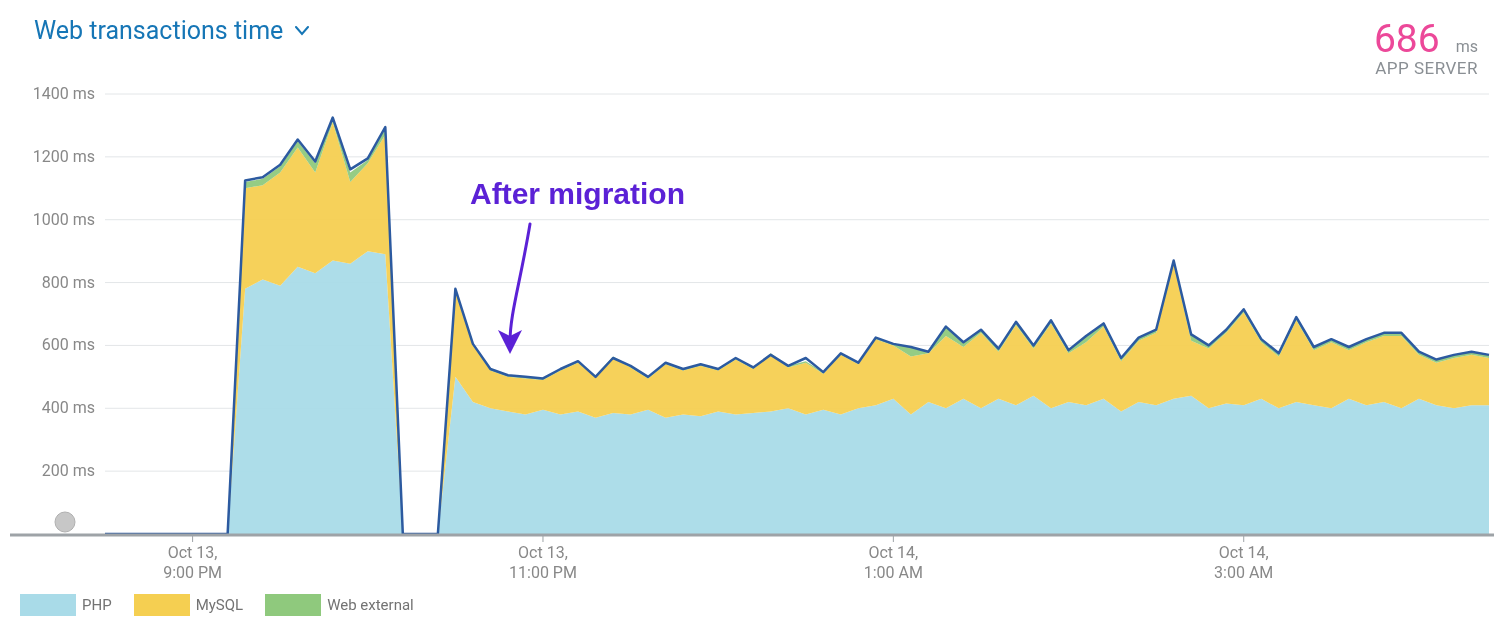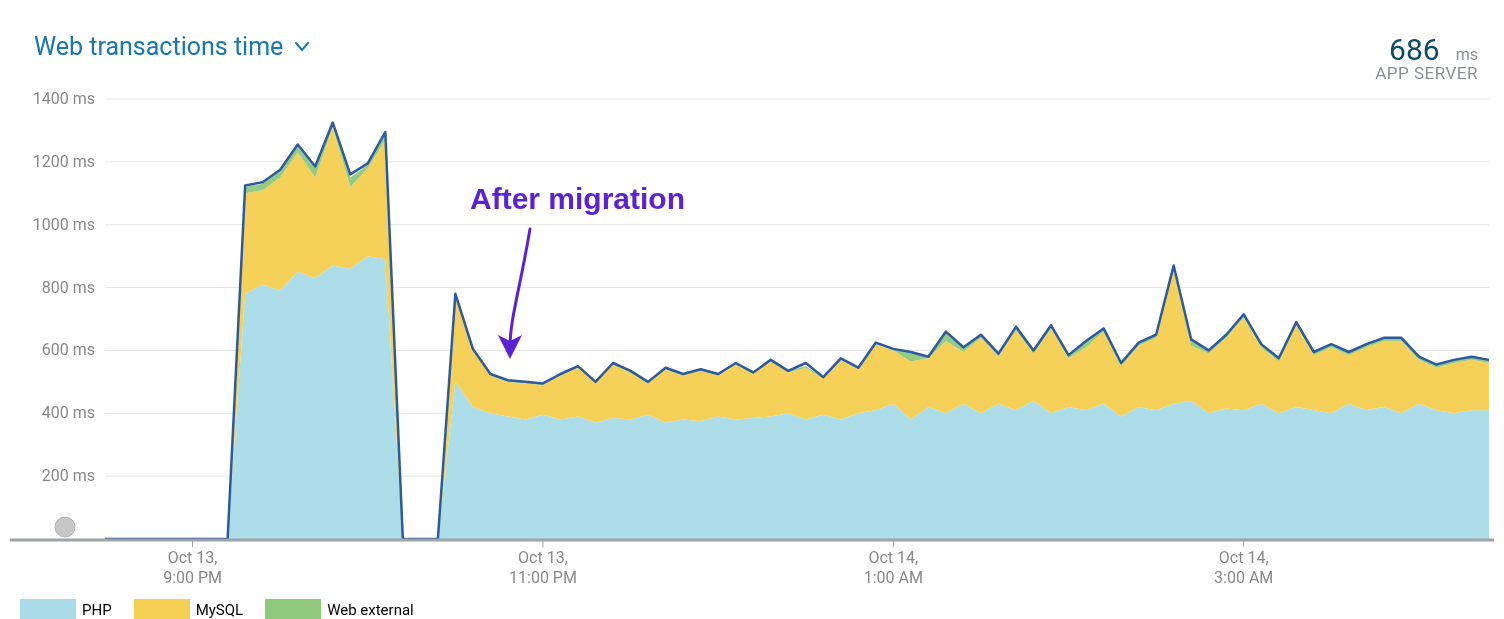--- a/index.html
+++ b/index.html
@@ -1,33 +1,33 @@
 <!DOCTYPE html>
 <html><head>
 <meta charset="utf-8">
 <style>
   html,body{margin:0;padding:0;font-family:-apple-system,BlinkMacSystemFont,"Segoe UI",Roboto,Helvetica,Arial,sans-serif;color:#555;background:#fff}
-  .chart-container{position:relative;width:1504px;height:619px;box-sizing:border-box;padding:22px 10px}
+  .chart-container{position:relative;width:1504px;height:619px;box-sizing:border-box;padding:6px 10px}
   .header{display:flex;justify-content:space-between;align-items:flex-start;padding:10px 8px 0 24px}
   .title{font-size:25px;color:#1676b6;cursor:pointer;display:flex;align-items:center;gap:12px}
   .title .chev{font-size:14px;color:#1676b6}
   .metric{ text-align:right;padding-right:8px}
-  .metric-val{font-size:30px;color:#0c4a6e}
+  .metric-val{font-size:39px;color:#ec4899}
   .metric-unit{font-size:16px;color:#8a8f94;margin-left:16px}
   .metric-lbl{font-size:17px;color:#8a8f94;letter-spacing:0.5px;margin-top:-4px}
   .plot-wrap{position:relative;margin-top:6px}
   svg.plot{display:block}
   .y-tick text{font-size:16px;fill:#888;text-anchor:end}
   .y-tick line.grid{stroke:#e3e6e8;stroke-width:1}
   .x-baseline{stroke:#9ea3a7;stroke-width:3}
   .x-tick text{font-size:16px;fill:#888;text-anchor:middle}
   .annot text{font-size:30px;font-weight:700;fill:#5b21d6;font-family:Arial,Helvetica,sans-serif}
   .annot path{stroke:#5b21d6;stroke-width:3;fill:none;stroke-linecap:round}
   .legend{display:flex;gap:4px;margin-top:10px;margin-left:10px}
-  .legend-item{display:flex;align-items:center;font-size:15px;color:#000000}
+  .legend-item{display:flex;align-items:center;font-size:15px;color:#737373}
   .legend-sw{width:56px;height:22px;display:inline-block;margin-right:6px}
   .legend-text{padding-right:18px}
   .scrub-handle{fill:#c7c7c7;stroke:#b0b0b0}
 </style>
 </head>
 <body>
 
 <div class="chart-container">
   <div class="header">
     <div class="title">

